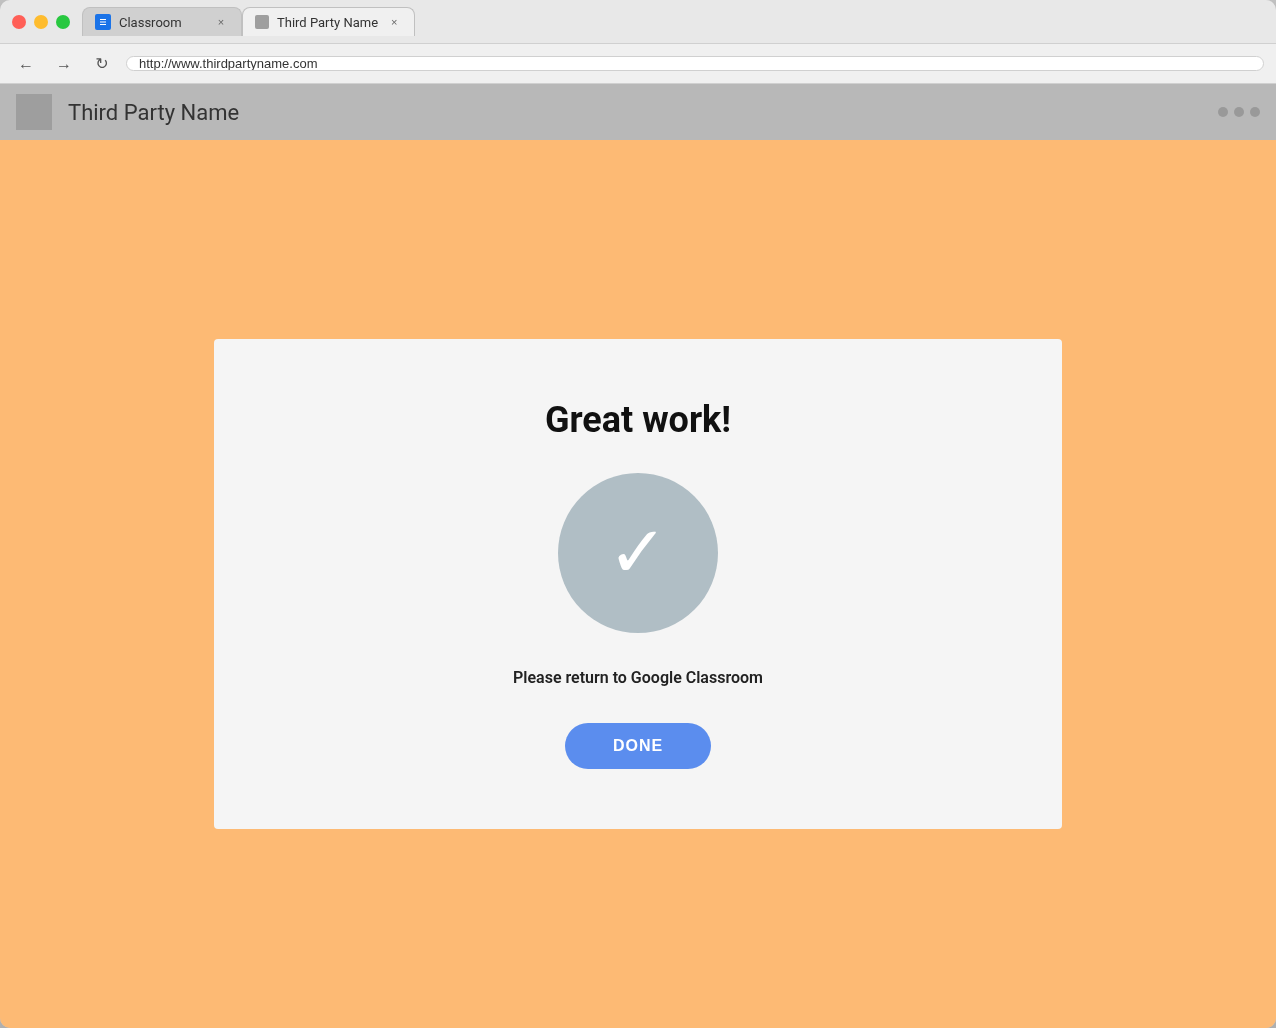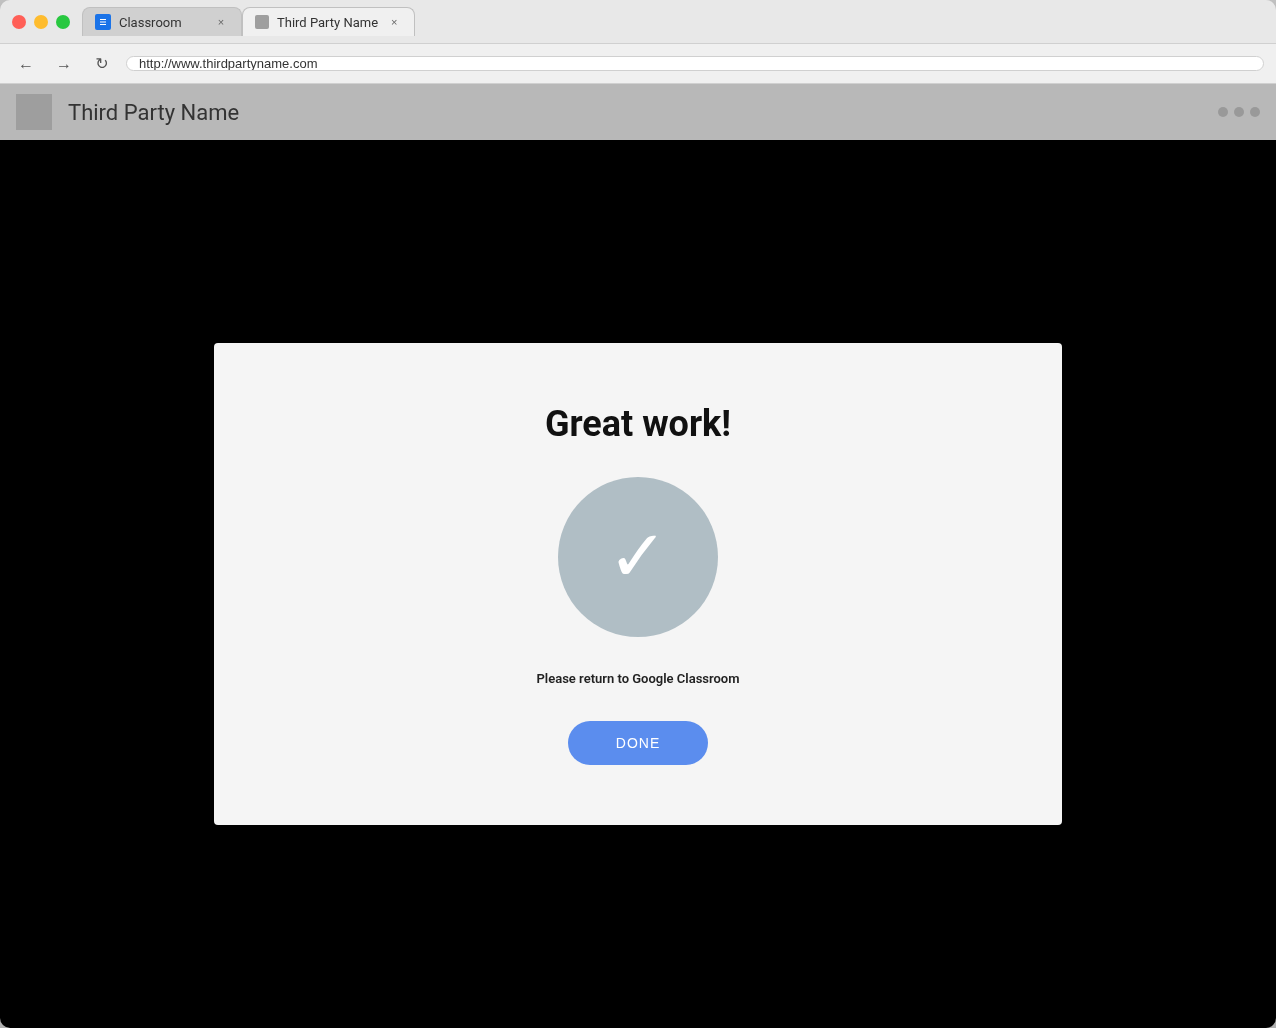--- a/index.html
+++ b/index.html
@@ -199,21 +199,21 @@
     .header-dot {
       width: 10px;
       height: 10px;
       border-radius: 50%;
       background: #999;
     }
 
     
     .page-content {
       flex: 1;
-      background: #000000;
+      background: #fdba74;
       display: flex;
       align-items: center;
       justify-content: center;
     }
 
     
     .card {
       background: #f5f5f5;
       border-radius: 4px;
       width: 848px;
@@ -243,34 +243,34 @@
     }
 
     .checkmark-icon {
       color: white;
       font-size: 72px;
       line-height: 1;
     }
 
     .card-message {
       text-align: center;
-      font-size: 13px;
+      font-size: 16px;
       font-weight: 600;
       color: #222;
       line-height: 1.6;
     }
 
     .done-button {
       background: #5b8dee;
       color: white;
       border: none;
       border-radius: 24px;
       padding: 14px 48px;
-      font-size: 14px;
-      font-weight: 400;
+      font-size: 16px;
+      font-weight: 700;
       letter-spacing: 1px;
       cursor: pointer;
       text-transform: uppercase;
       text-align: right;
     }
   </style>
 </head>
 <body>
 
 <div class="browser-window">

